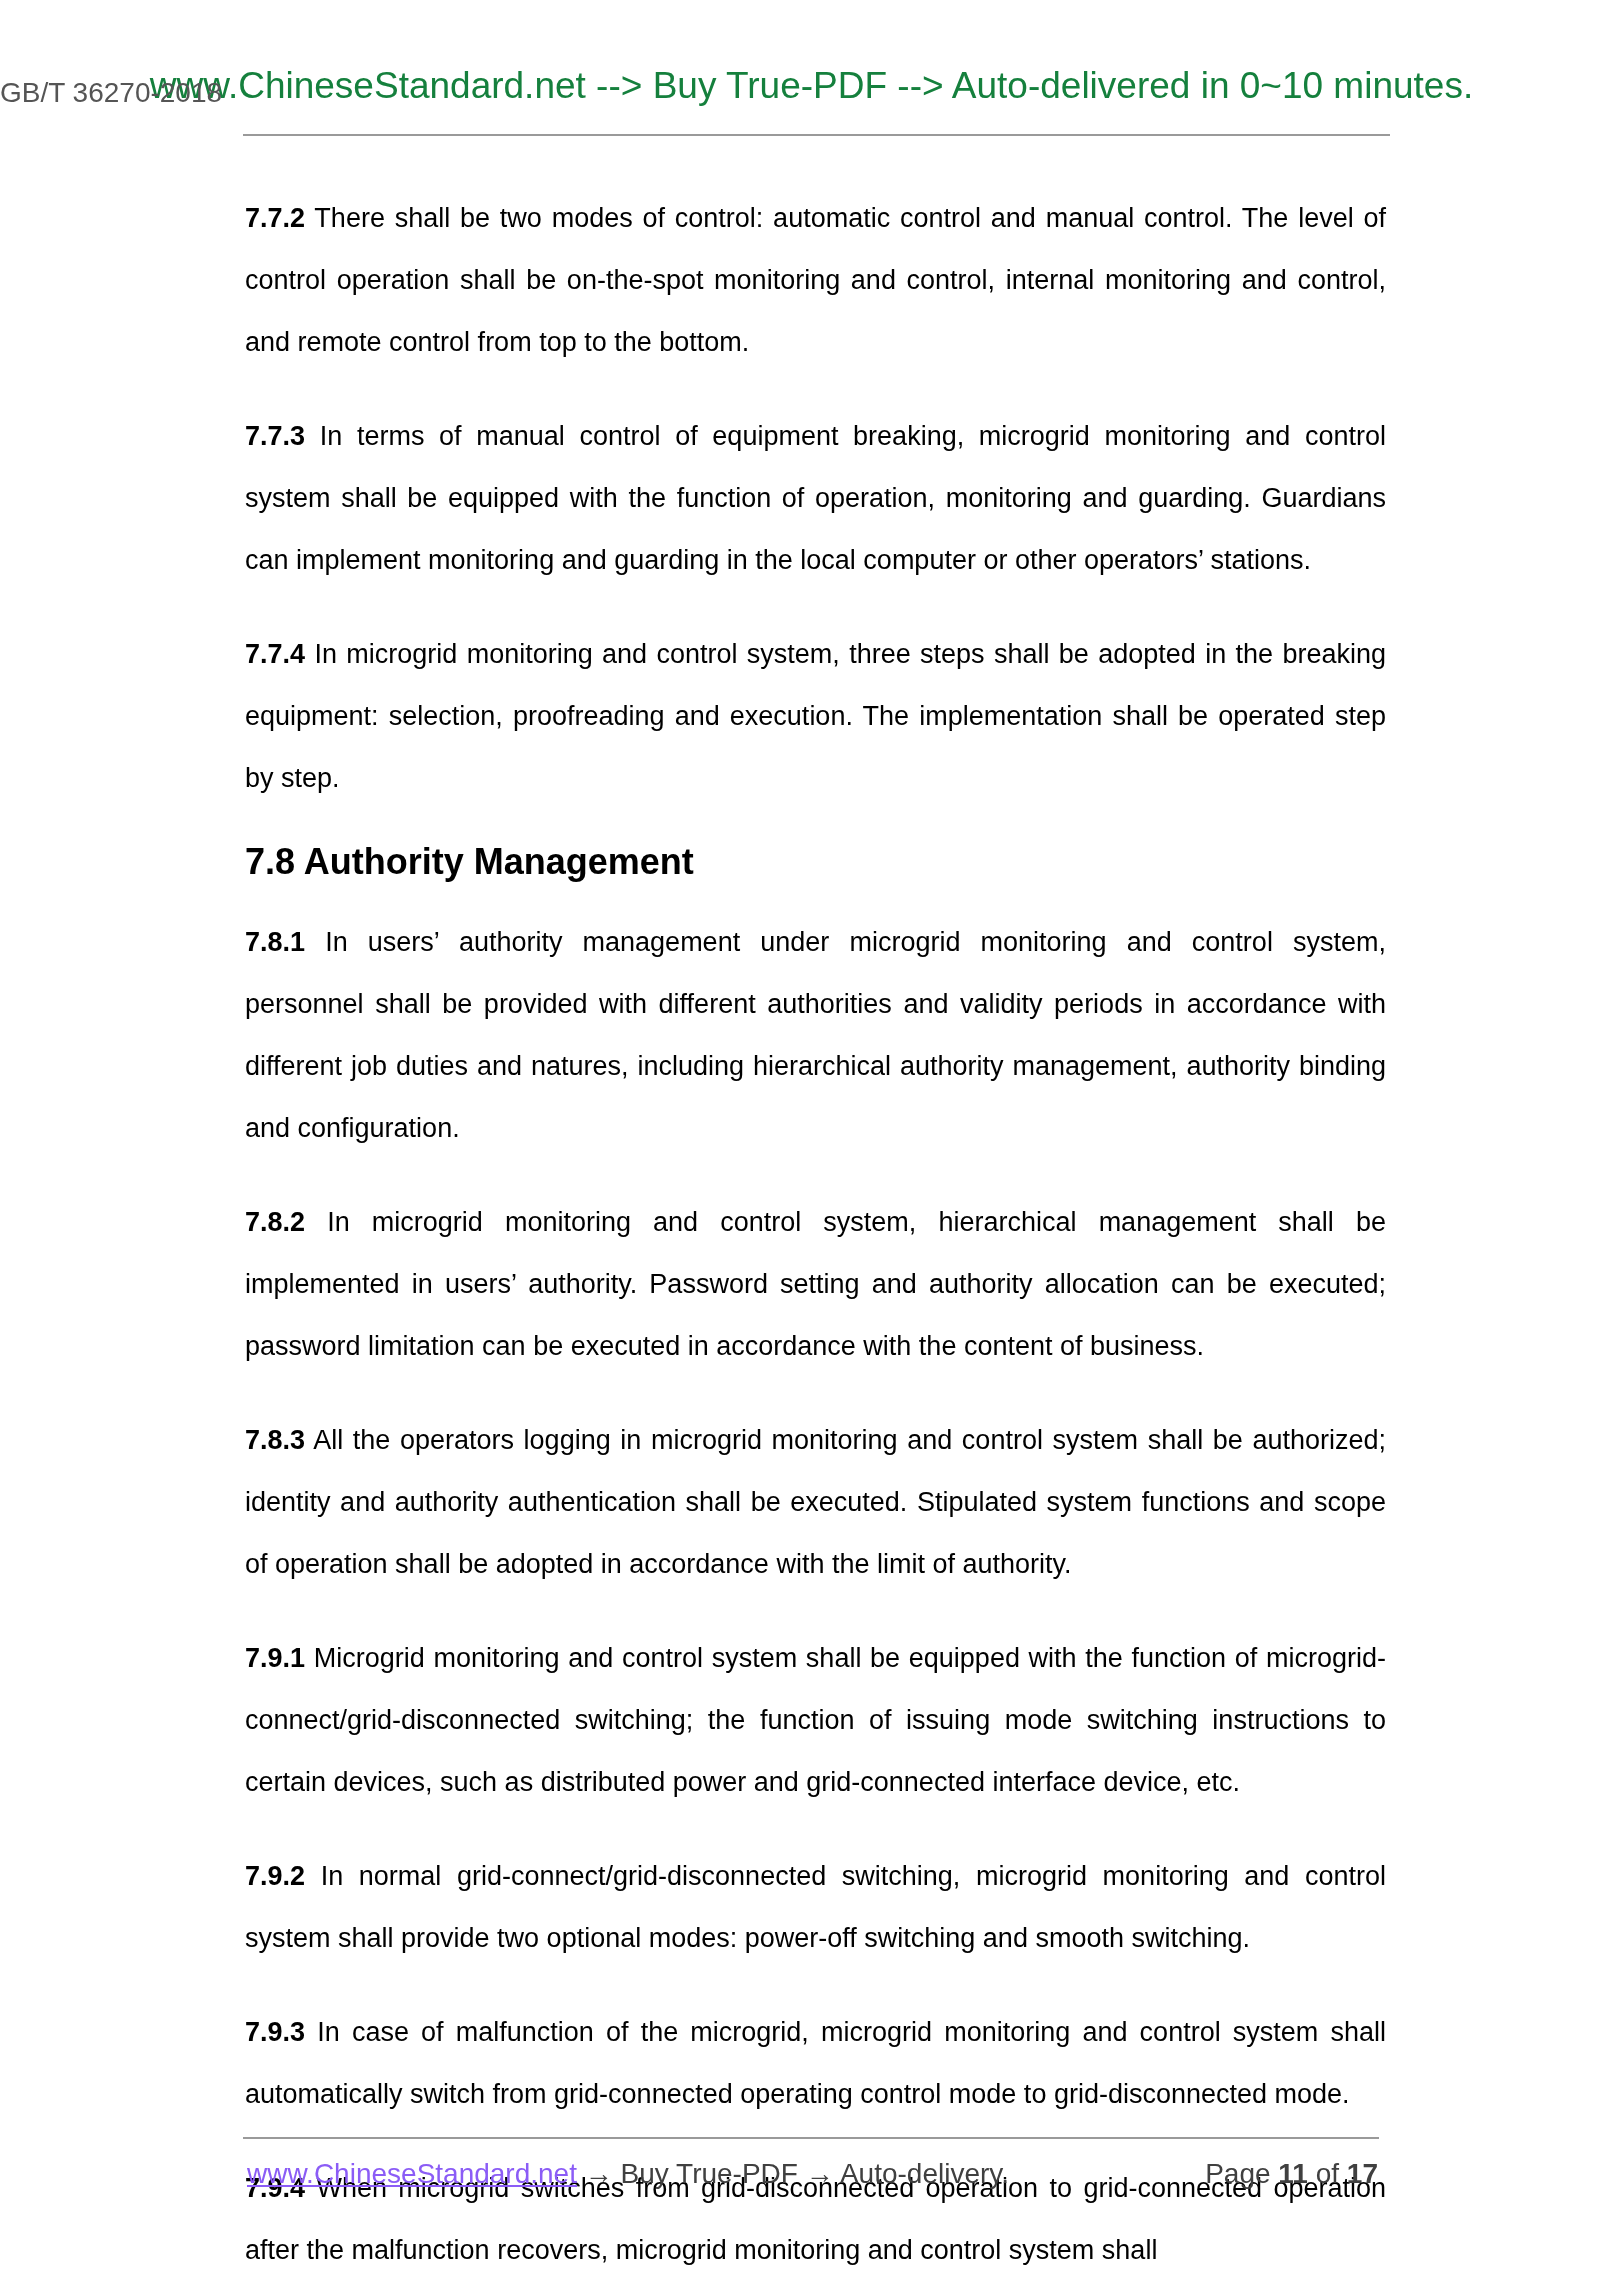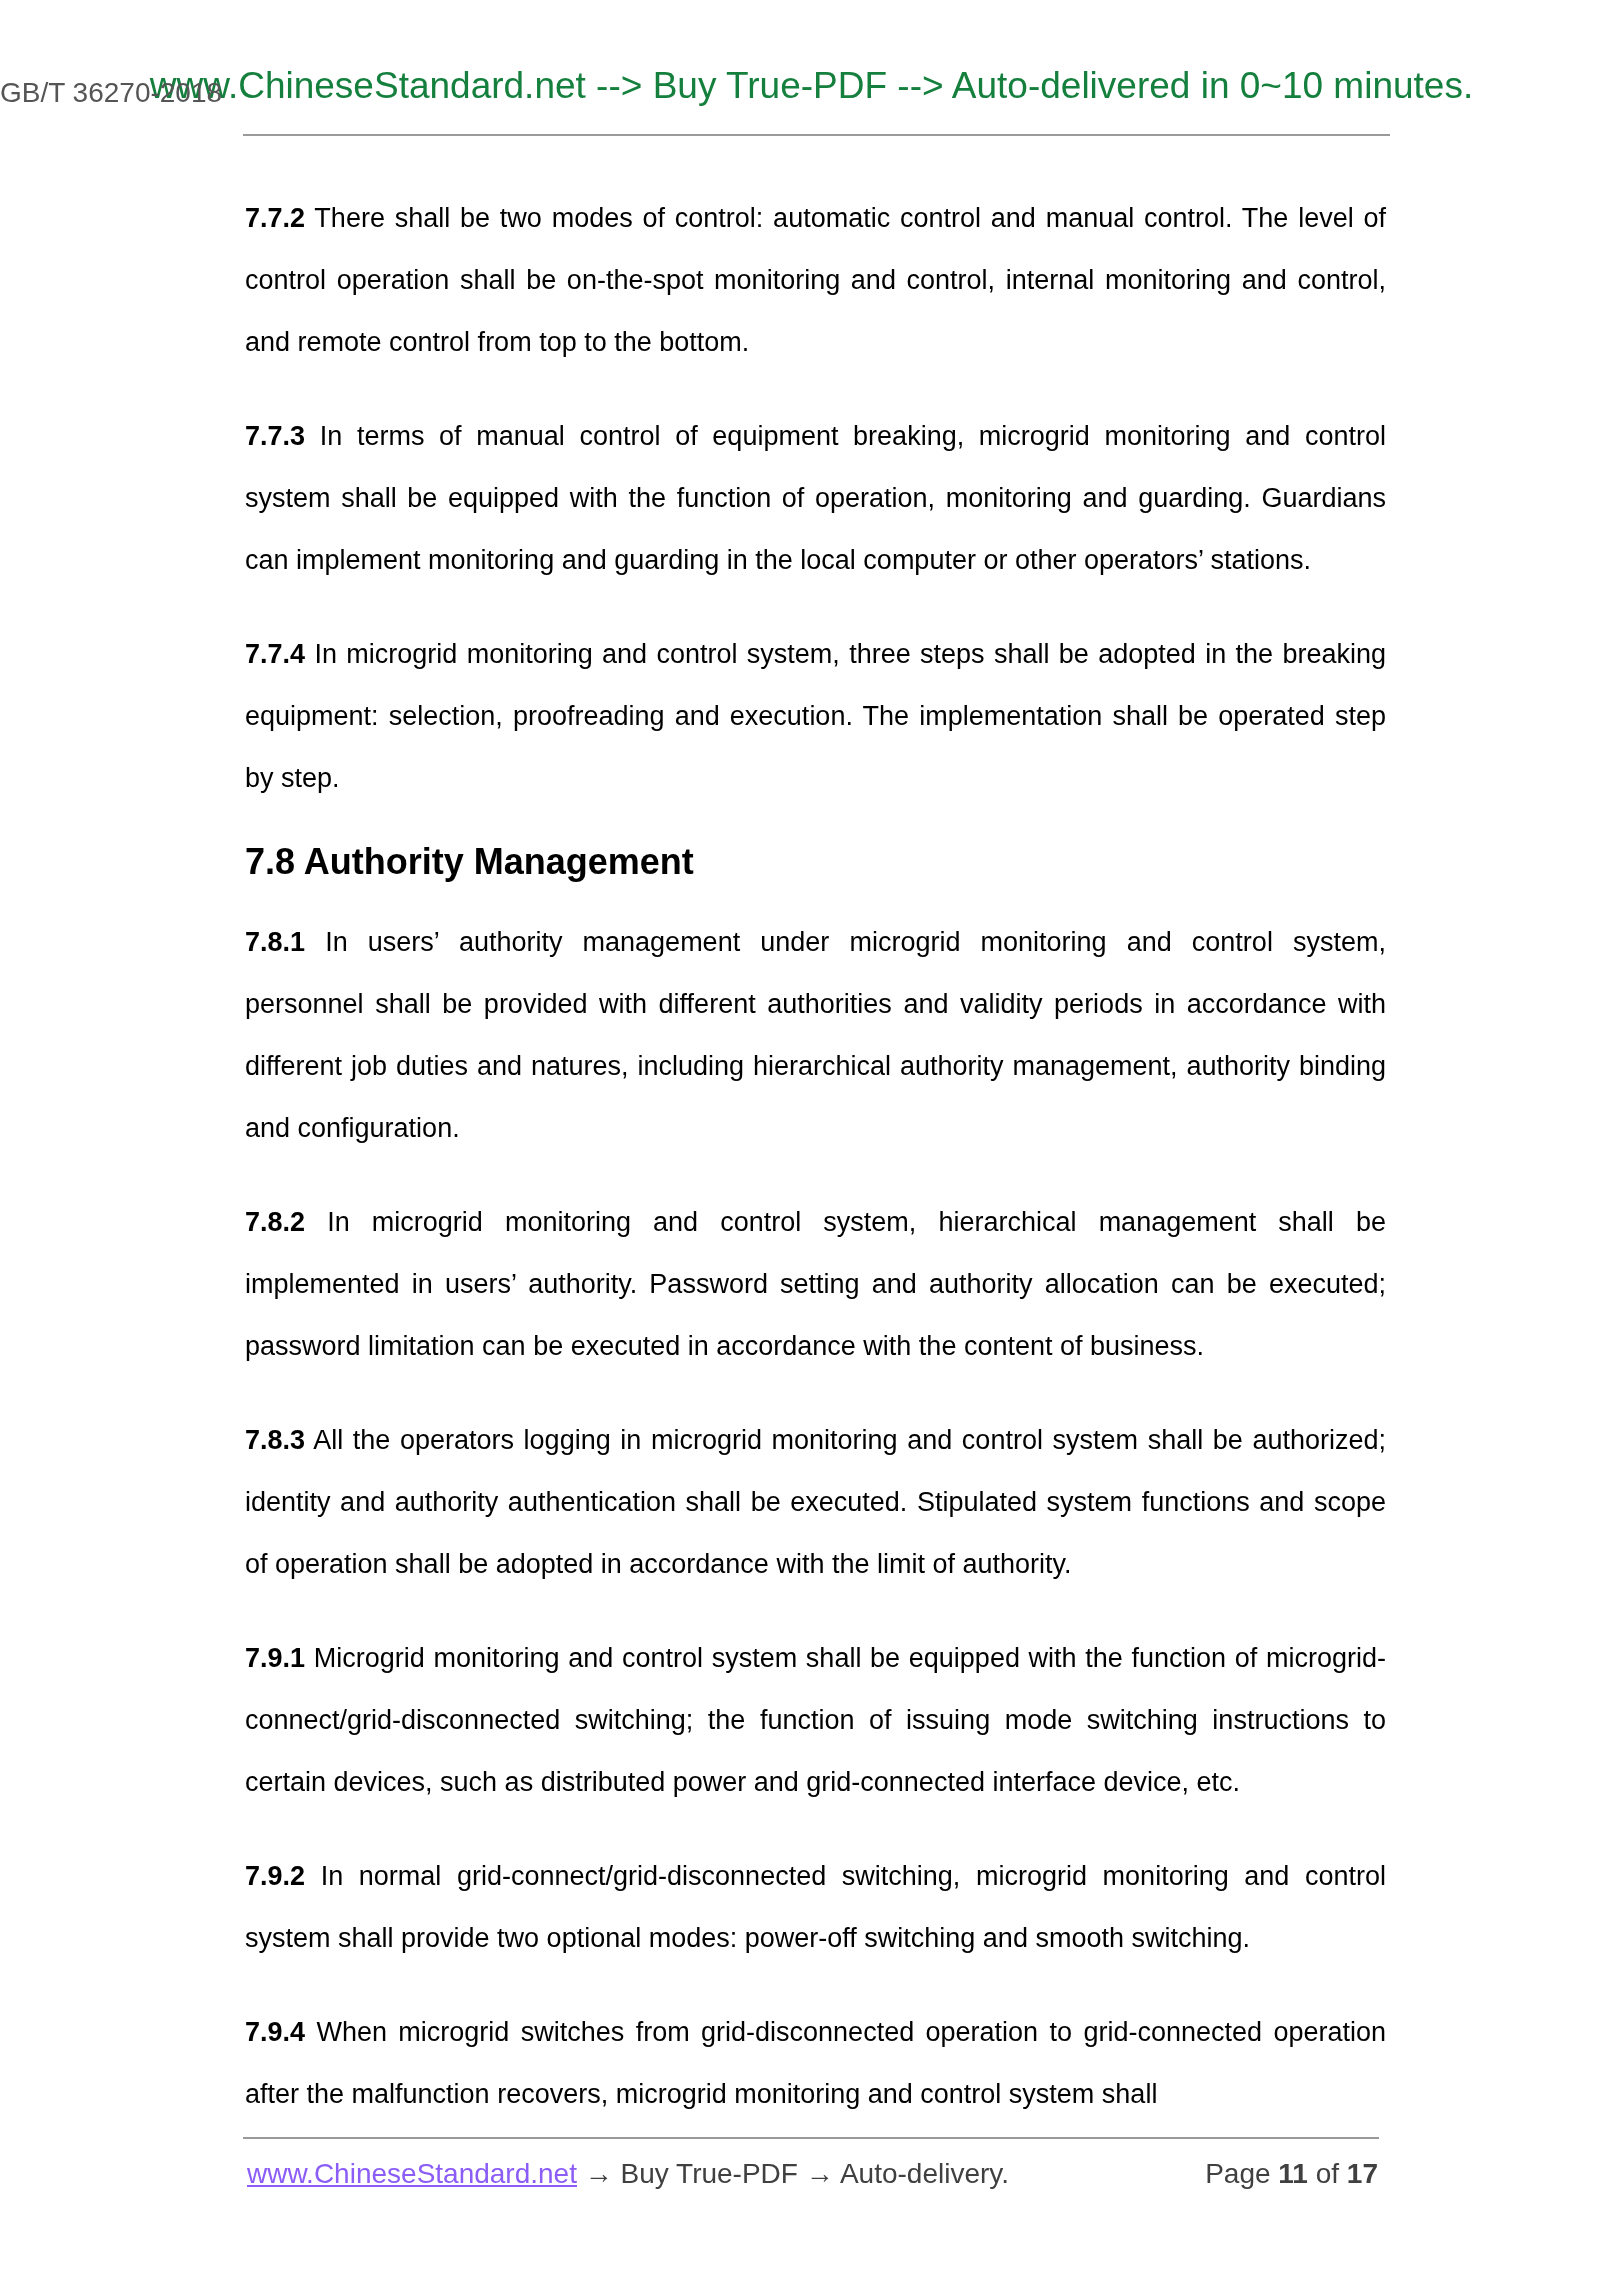--- a/index.html
+++ b/index.html
@@ -29,20 +29,21 @@
   <p class="clause"><span class="num">7.7.3</span><span> In terms of manual control of equipment breaking, microgrid monitoring and control system shall be equipped with the function of operation, monitoring and guarding. Guardians can implement monitoring and guarding in the local computer or other operators’ stations.</span></p>
   <p class="clause"><span class="num">7.7.4</span><span> In microgrid monitoring and control system, three steps shall be adopted in the breaking equipment: selection, proofreading and execution. The implementation shall be operated step by step.</span></p>
 
   <h2 class="section">7.8 Authority Management</h2>
   <p class="clause"><span class="num">7.8.1</span><span> In users’ authority management under microgrid monitoring and control system, personnel shall be provided with different authorities and validity periods in accordance with different job duties and natures, including hierarchical authority management, authority binding and configuration.</span></p>
   <p class="clause"><span class="num">7.8.2</span><span> In microgrid monitoring and control system, hierarchical management shall be implemented in users’ authority. Password setting and authority allocation can be executed; password limitation can be executed in accordance with the content of business.</span></p>
   <p class="clause"><span class="num">7.8.3</span><span> All the operators logging in microgrid monitoring and control system shall be authorized; identity and authority authentication shall be executed. Stipulated system functions and scope of operation shall be adopted in accordance with the limit of authority.</span></p>
 
   <p class="clause"><span class="num">7.9.1</span><span> Microgrid monitoring and control system shall be equipped with the function of microgrid-connect/grid-disconnected switching; the function of issuing mode switching instructions to certain devices, such as distributed power and grid-connected interface device, etc.</span></p>
   <p class="clause"><span class="num">7.9.2</span><span> In normal grid-connect/grid-disconnected switching, microgrid monitoring and control system shall provide two optional modes: power-off switching and smooth switching.</span></p>
+  <p class="clause"><span class="num">7.9.3</span><span> In case of malfunction of the microgrid, microgrid monitoring and control system shall automatically switch from grid-connected operating control mode to grid-disconnected mode.</span></p>
   <p class="clause"><span class="num">7.9.4</span><span> When microgrid switches from grid-disconnected operation to grid-connected operation after the malfunction recovers, microgrid monitoring and control system shall</span></p>
 </div>
 
 <div class="footer-rule"></div>
 <div class="footer">
   <a class="site">www.ChineseStandard.net</a><span> → Buy True-PDF → Auto-delivery.</span>
   <span class="page"><span>Page </span><b>11</b><span> of </span><b>17</b></span>
 </div>
 
 

